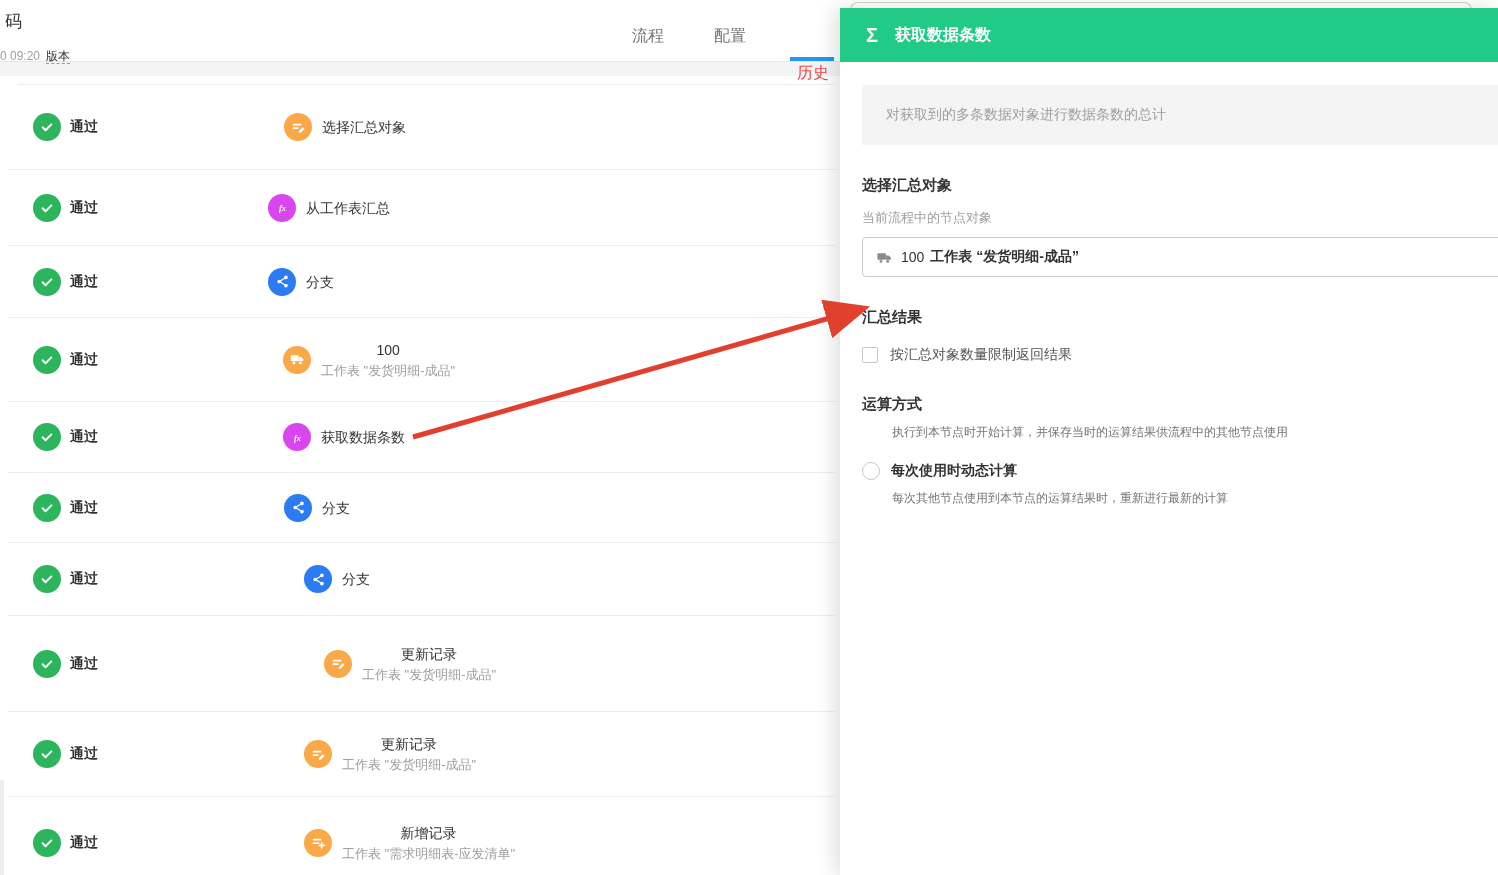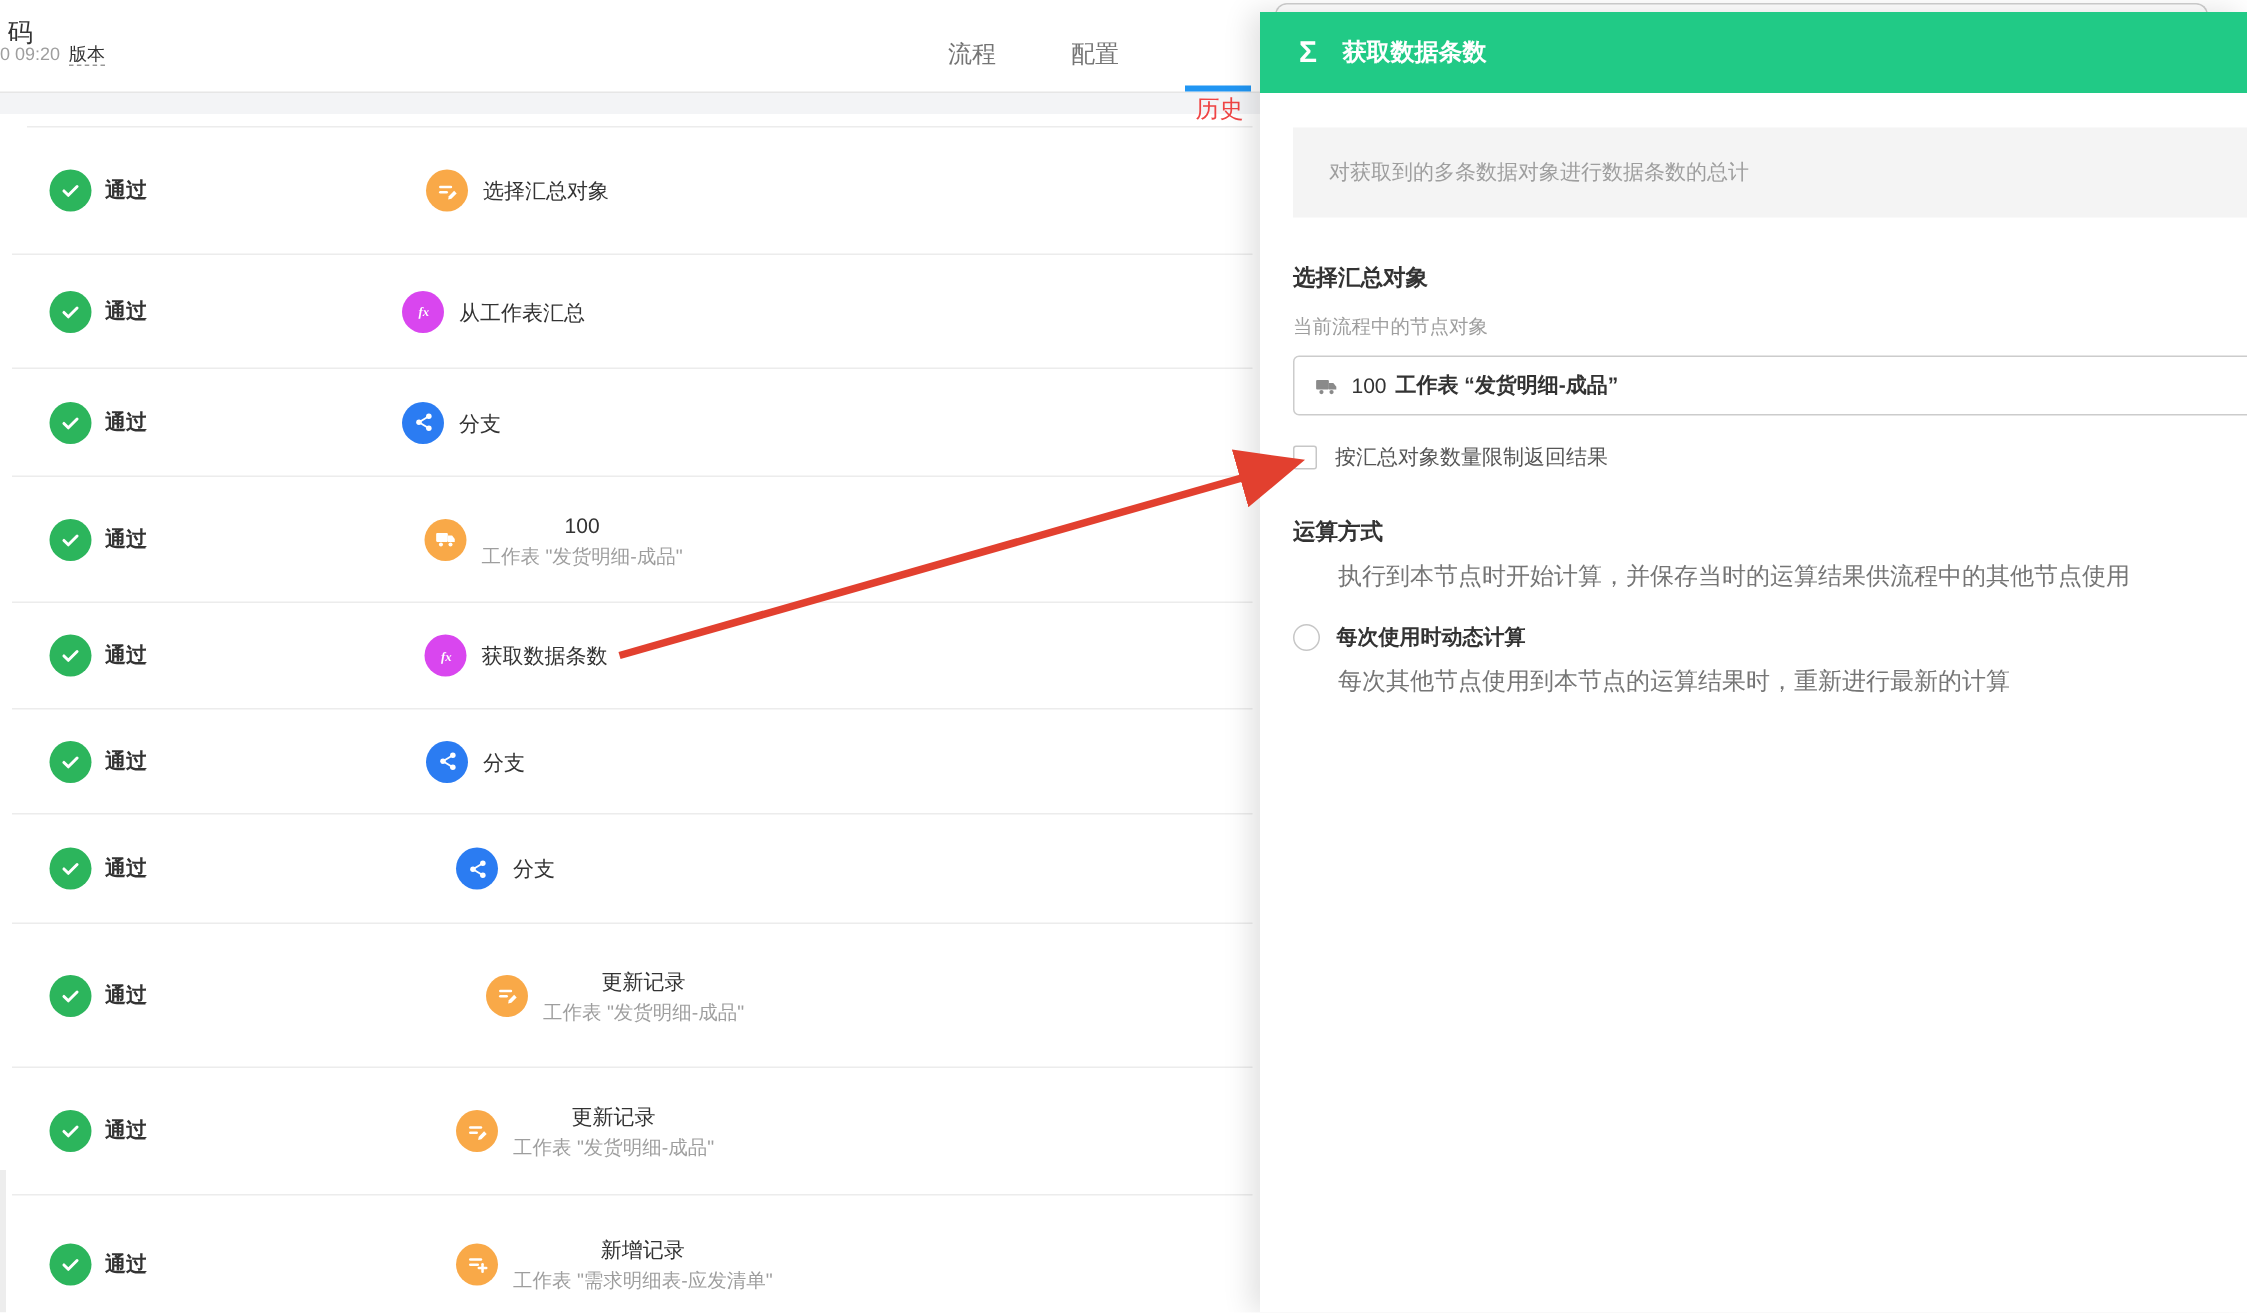--- a/index.html
+++ b/index.html
@@ -2,21 +2,21 @@
 <html><head>
 <meta charset="utf-8">
 <style>
   * { margin:0; padding:0; box-sizing:border-box; }
   html,body { width:1498px; height:875px; overflow:hidden; }
   body { font-family:"Liberation Sans","DejaVu Sans",sans-serif; background:#fff; position:relative; color:#333; }
 
   
   .top-header { position:absolute; left:0; top:0; width:100%; height:62px; background:#fff; border-bottom:1px solid #e6e6e6; z-index:2; }
   .app-title { position:absolute; left:5px; top:10px; font-size:17px; color:#333; }
-  .app-sub { position:absolute; left:0px; top:28px; font-size:12px; color:#9e9e9e; white-space:nowrap; }
+  .app-sub { position:absolute; left:0px; top:48px; font-size:12px; color:#9e9e9e; white-space:nowrap; }
   .version-link { color:#333; border-bottom:1px dashed #999; margin-left:6px; cursor:pointer; }
   .tab { position:absolute; top:26px; font-size:16px; color:#757575; cursor:pointer; }
   .tab.active { color:#ef4444;margin-top:37px; }
   .tab-underline { position:absolute; left:790px; top:57px; width:44px; height:4px; background:#2196f3; }
 
   
   .gray-band { position:absolute; left:0; top:62px; width:100%; height:14px; background:#f3f4f6; z-index:1; }
   .list-card { position:absolute; left:8px; top:76px; width:832px; bottom:0; background:#fff; border-top-left-radius:8px; z-index:1; }
   .card-top-spacer { height:9px; border-bottom:1px solid #ececec; margin:0 5px 0 10px; }
 
@@ -52,21 +52,21 @@
   .sel-num { font-size:14px; color:#333; }
   .sel-main { font-size:14px; color:#333; font-weight:bold; margin-left:6px; }
   .check-row { margin-top:19px; display:flex; align-items:center; cursor:pointer; }
   .checkbox { width:16px; height:16px; border:1px solid #c7c7c7; border-radius:2px; background:#fff; flex:none; }
   .check-label { margin-left:12px; font-size:14px; color:#555; }
   .radio-row { margin-top:21px; display:flex; align-items:center; cursor:pointer; }
   .radio { width:18px; height:18px; border-radius:50%; flex:none; position:relative; border:1px solid #c7c7c7; background:#fff; }
   .radio.sel { border:2px solid #2196f3; }
   .radio.sel::after { content:""; position:absolute; left:50%; top:50%; width:10px; height:10px; margin:-5px 0 0 -5px; border-radius:50%; background:#2196f3; }
   .radio-label { margin-left:11px; font-size:14px; font-weight:bold; color:#333; }
-  .radio-desc { margin-top:10px; margin-left:30px; font-size:16px; color:#757575; }
+  .radio-desc { margin-top:10px; margin-left:30px; font-size:12px; color:#757575; }
 
   
   .left-strip { position:absolute; left:0; top:780px; width:4px; bottom:0; background:#ededed; z-index:2; }
   .arrow-overlay { position:absolute; left:0; top:0; width:1498px; height:875px; z-index:9; pointer-events:none; }
 </style>
 </head>
 <body>
 
 <div class="top-header">
   <div class="app-title">码</div>
@@ -353,20 +353,21 @@
             <rect x="2" y="6" width="12" height="9" rx="1"></rect>
             <path d="M14 9h4.2L21 12.4V15h-7z"></path>
             <circle cx="7" cy="17.5" r="2"></circle>
             <circle cx="16.5" cy="17.5" r="2"></circle>
           </g>
         </svg>
       <span class="sel-num">100</span>
       <span class="sel-main">工作表 “发货明细-成品”</span>
     </div>
 
+    <div class="sec-title">汇总结果</div>
     <div class="check-row">
       <span class="checkbox"></span>
       <span class="check-label">按汇总对象数量限制返回结果</span>
     </div>
 
     <div class="sec-title">运算方式</div>
     <div class="radio-desc">执行到本节点时开始计算，并保存当时的运算结果供流程中的其他节点使用</div>
     <div class="radio-row">
       <span class="radio"></span>
       <span class="radio-label">每次使用时动态计算</span>

